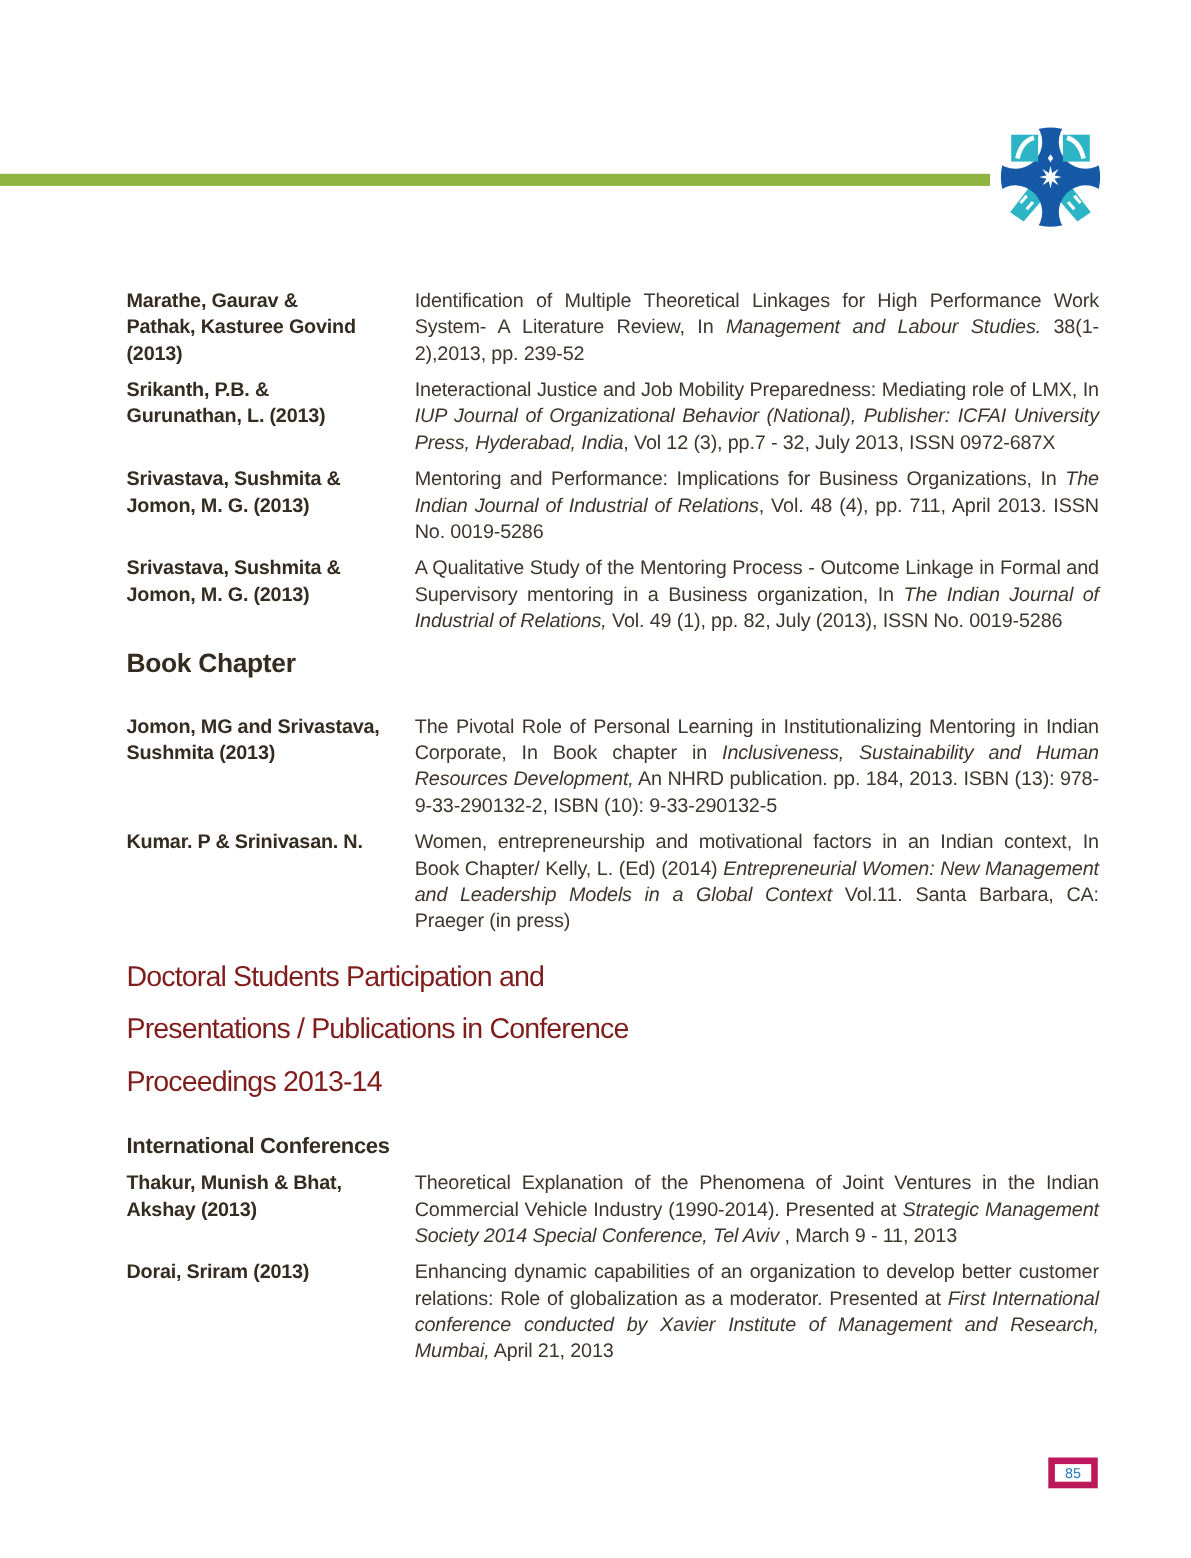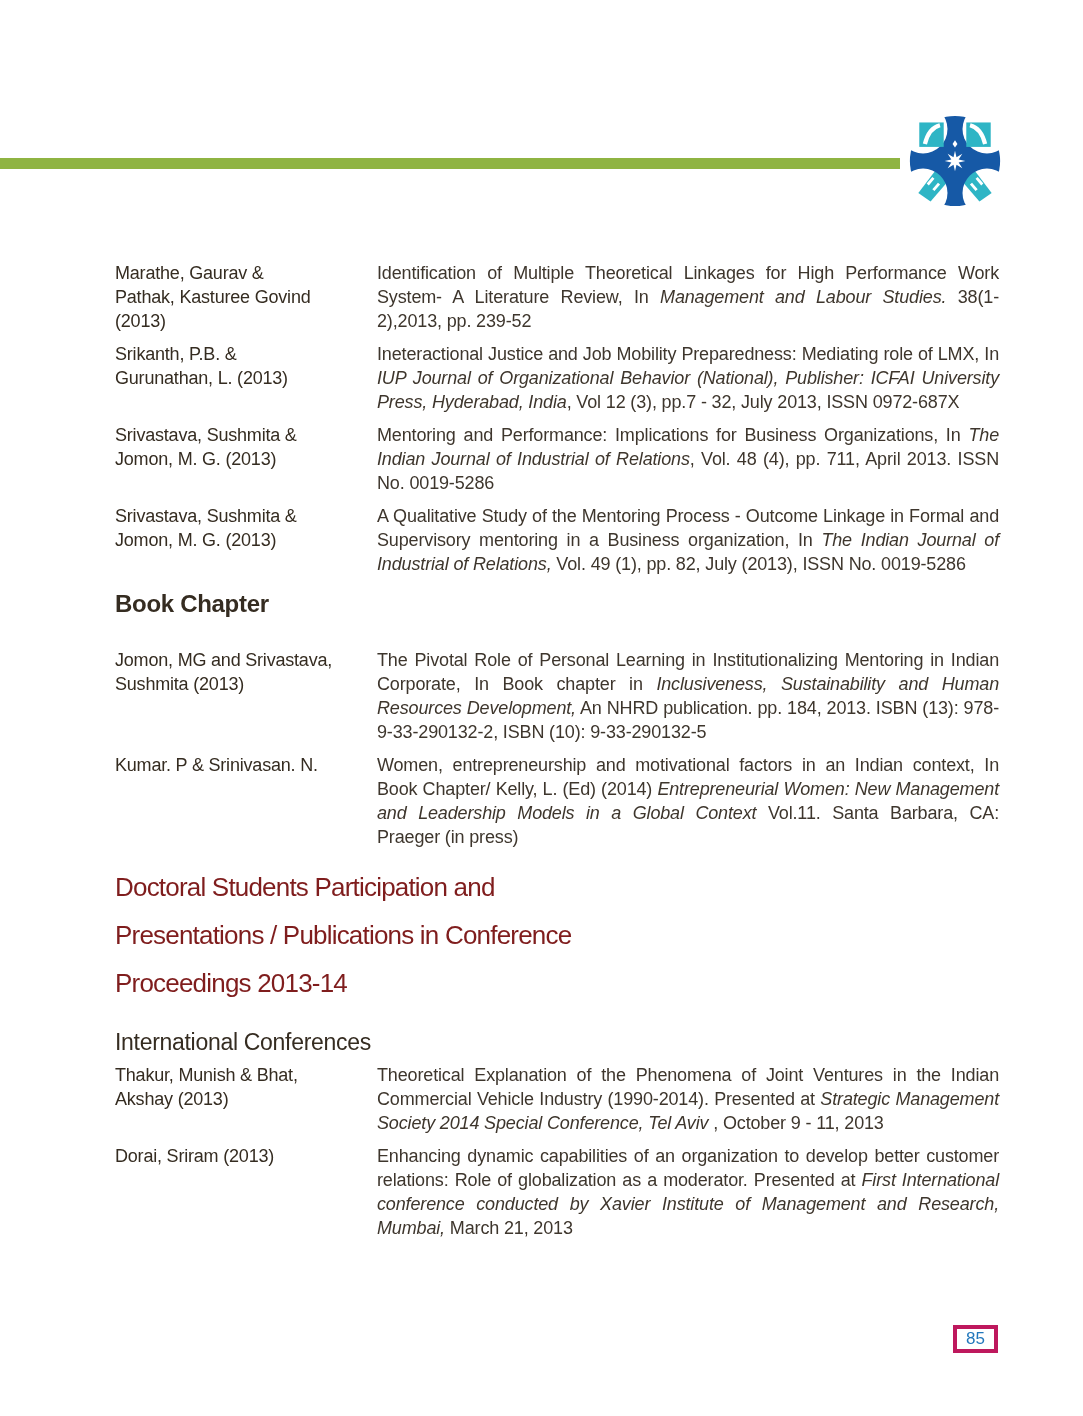--- a/index.html
+++ b/index.html
@@ -23,21 +23,21 @@
   .content {
     position: absolute; left: 115px; top: 261px;
     width: 884px;
   }
   .entry-row {
     display: grid;
     grid-template-columns: 262px 1fr;
     margin-bottom: 9px;
   }
   .authors {
-    font-weight: normal;
+    font-weight: bold;
     font-size: 18px; line-height: 24px;
     color: #352c21;
     white-space: pre-line;
     padding-right: 18px;
     letter-spacing: -0.2px;
   }
   .detail {
     font-size: 18px; line-height: 24px;
     text-align: justify;
     letter-spacing: -0.15px;
@@ -55,34 +55,34 @@
   .main-title {
     font-size: 26px; line-height: 48px;
     font-weight: normal;
     color: #7f1d1d;
     white-space: pre-line;
     letter-spacing: -0.8px;
     margin-top: 14px;
     margin-bottom: 23px;
   }
   .sub-heading {
-    font-size: 23px; line-height: 25px;
-    font-weight: normal;
+    font-size: 20px; line-height: 25px;
+    font-weight: bold;
     color: #352c21;
     margin-bottom: 8px;
     letter-spacing: -0.3px;
   }
   .pagenum-box {
     position: absolute; left: 953px; top: 1325px;
     width: 45px; height: 28px;
-    border: 4px solid #be185d;
+    border: 6px solid #be185d;
     background: #ffffff;
     display: flex; align-items: center; justify-content: center;
     color: #2277bc;
-    font-size: 17px;
+    font-size: 13px;
   }
 </style>
 </head>
 <body>
 
 <div class="top-rule"></div>
 
 <div class="logo">
   <svg viewBox="0 0 100 100" width="94" height="98">
     <defs>
@@ -155,25 +155,25 @@
   <h1 class="main-title">Doctoral Students Participation and
 Presentations / Publications in Conference
 Proceedings 2013-14</h1>
 
   <h3 class="sub-heading">International Conferences</h3>
 
   <section>
     <div class="entry-row">
       <div class="authors">Thakur, Munish &amp; Bhat,
 Akshay (2013)</div>
-      <div class="detail"><span>Theoretical Explanation of the Phenomena of Joint Ventures in the Indian Commercial Vehicle Industry (1990-2014). Presented at </span><i>Strategic Management Society 2014 Special Conference, Tel Aviv</i><span> , October 9 - 11, 2013</span></div>
+      <div class="detail"><span>Theoretical Explanation of the Phenomena of Joint Ventures in the Indian Commercial Vehicle Industry (1990-2014). Presented at </span><i>Strategic Management Society 2014 Special Conference, Tel Aviv</i><span> , March 9 - 11, 2013</span></div>
     </div>
     <div class="entry-row">
       <div class="authors">Dorai, Sriram (2013)</div>
-      <div class="detail"><span>Enhancing dynamic capabilities of an organization to develop better customer relations: Role of globalization as a moderator. Presented at </span><i>First International conference conducted by Xavier Institute of Management and Research, Mumbai,</i><span> March 21, 2013</span></div>
+      <div class="detail"><span>Enhancing dynamic capabilities of an organization to develop better customer relations: Role of globalization as a moderator. Presented at </span><i>First International conference conducted by Xavier Institute of Management and Research, Mumbai,</i><span> April 21, 2013</span></div>
     </div>
   </section>
 
 </main>
 
 <div class="pagenum-box">
   <span>85</span>
 </div>
 
 </body></html>

